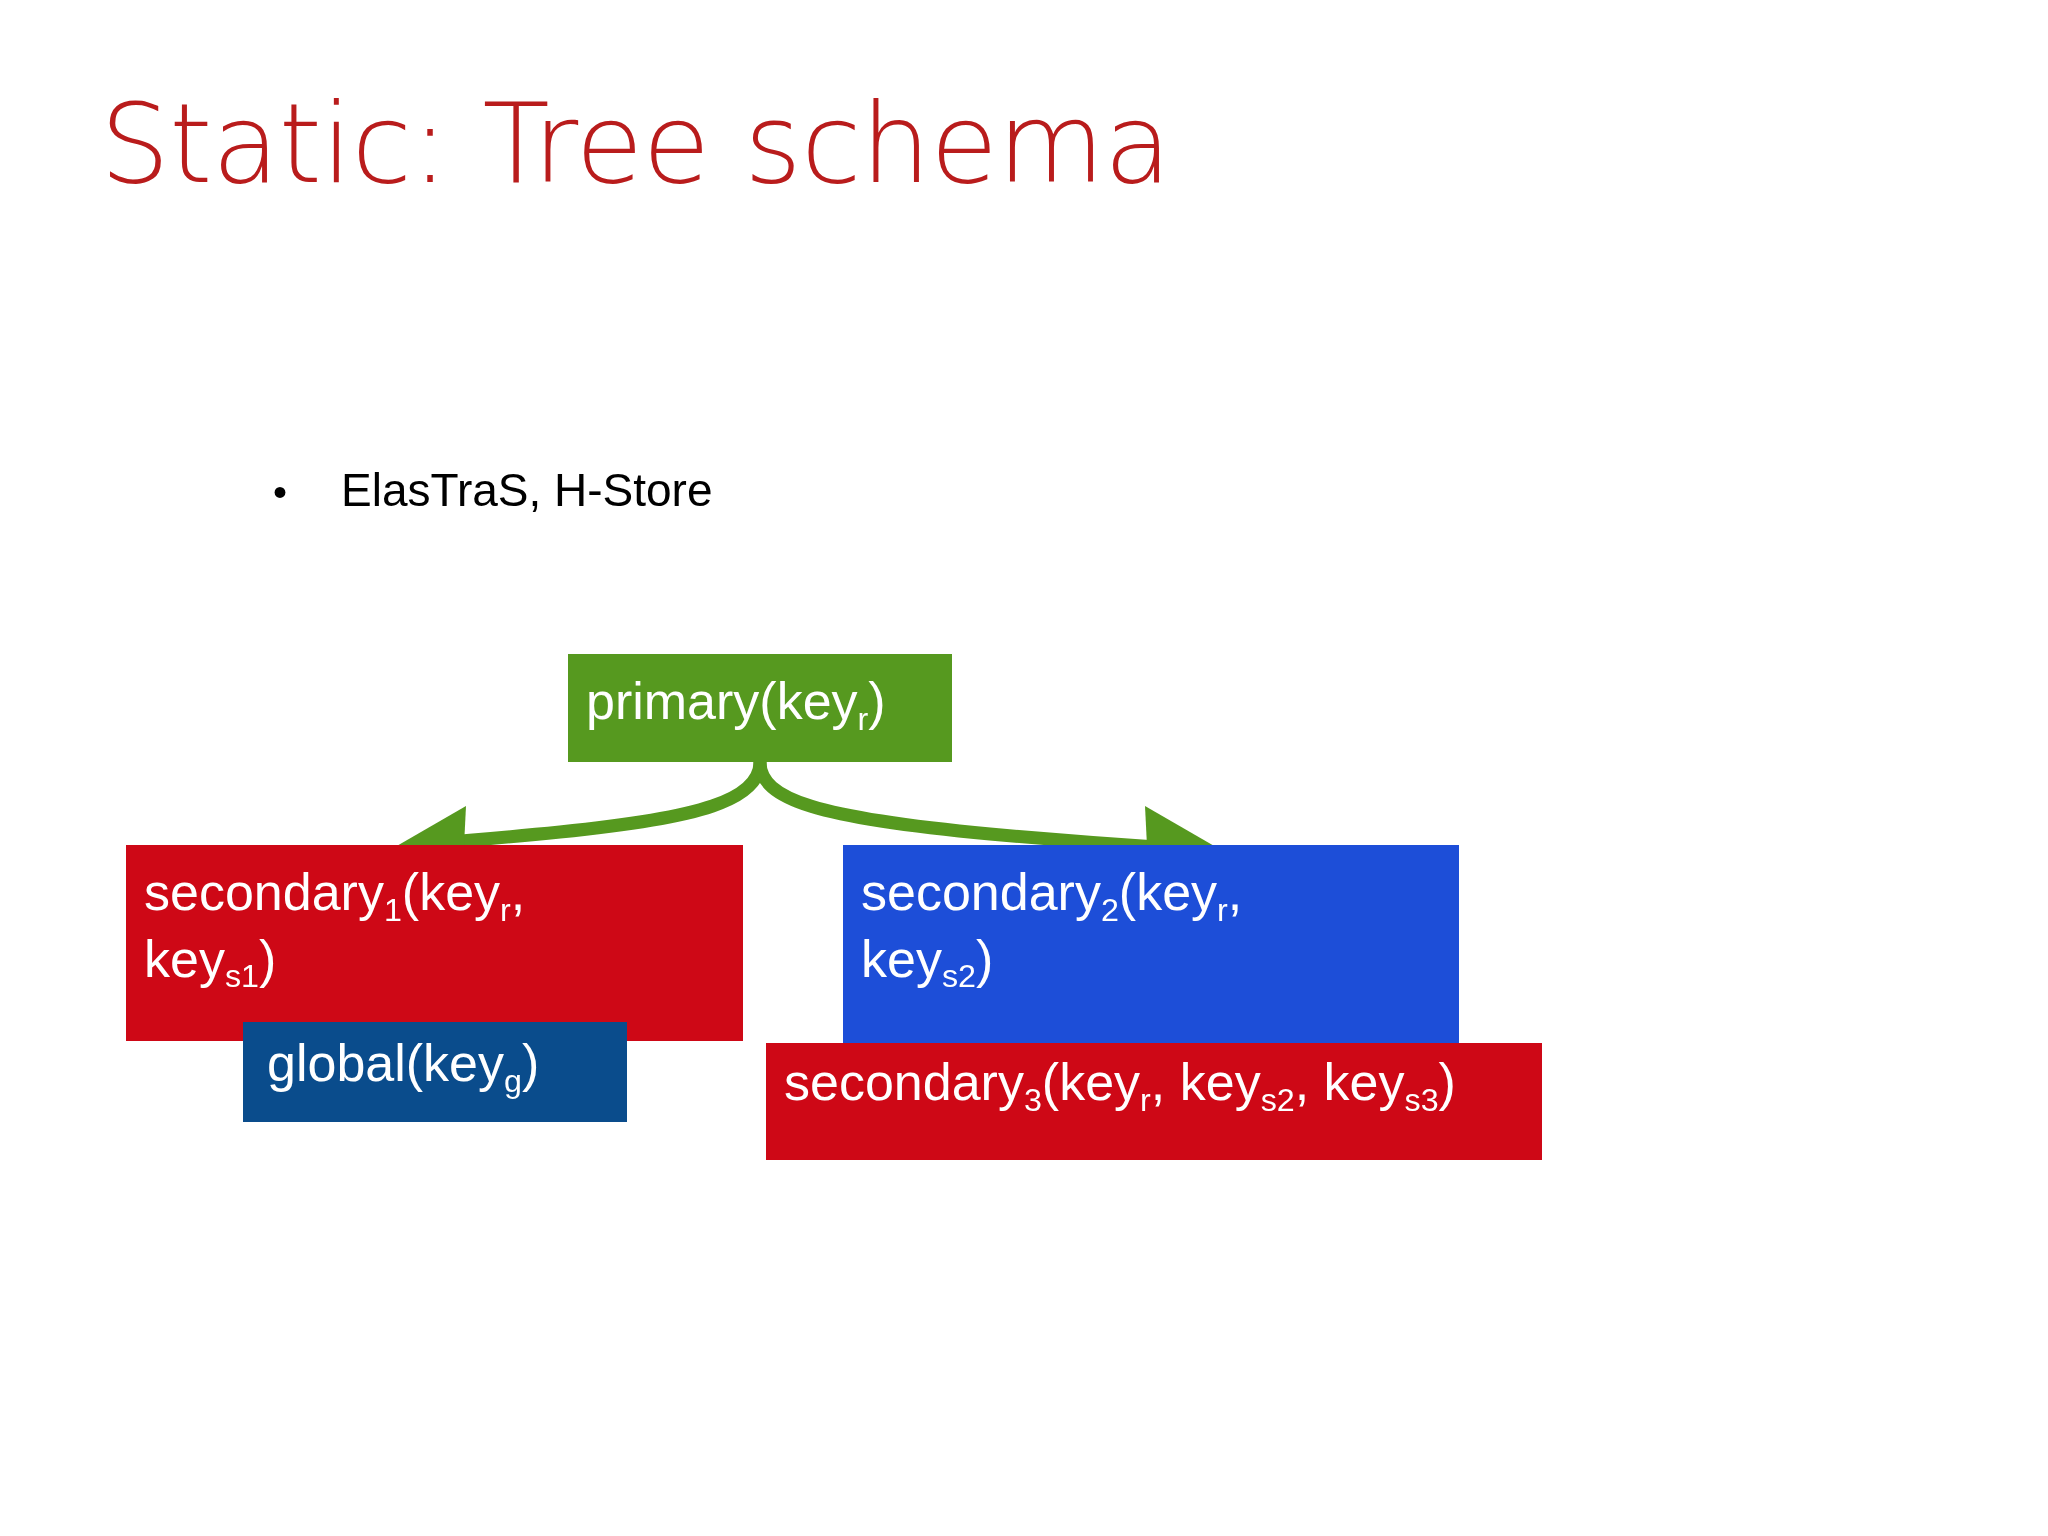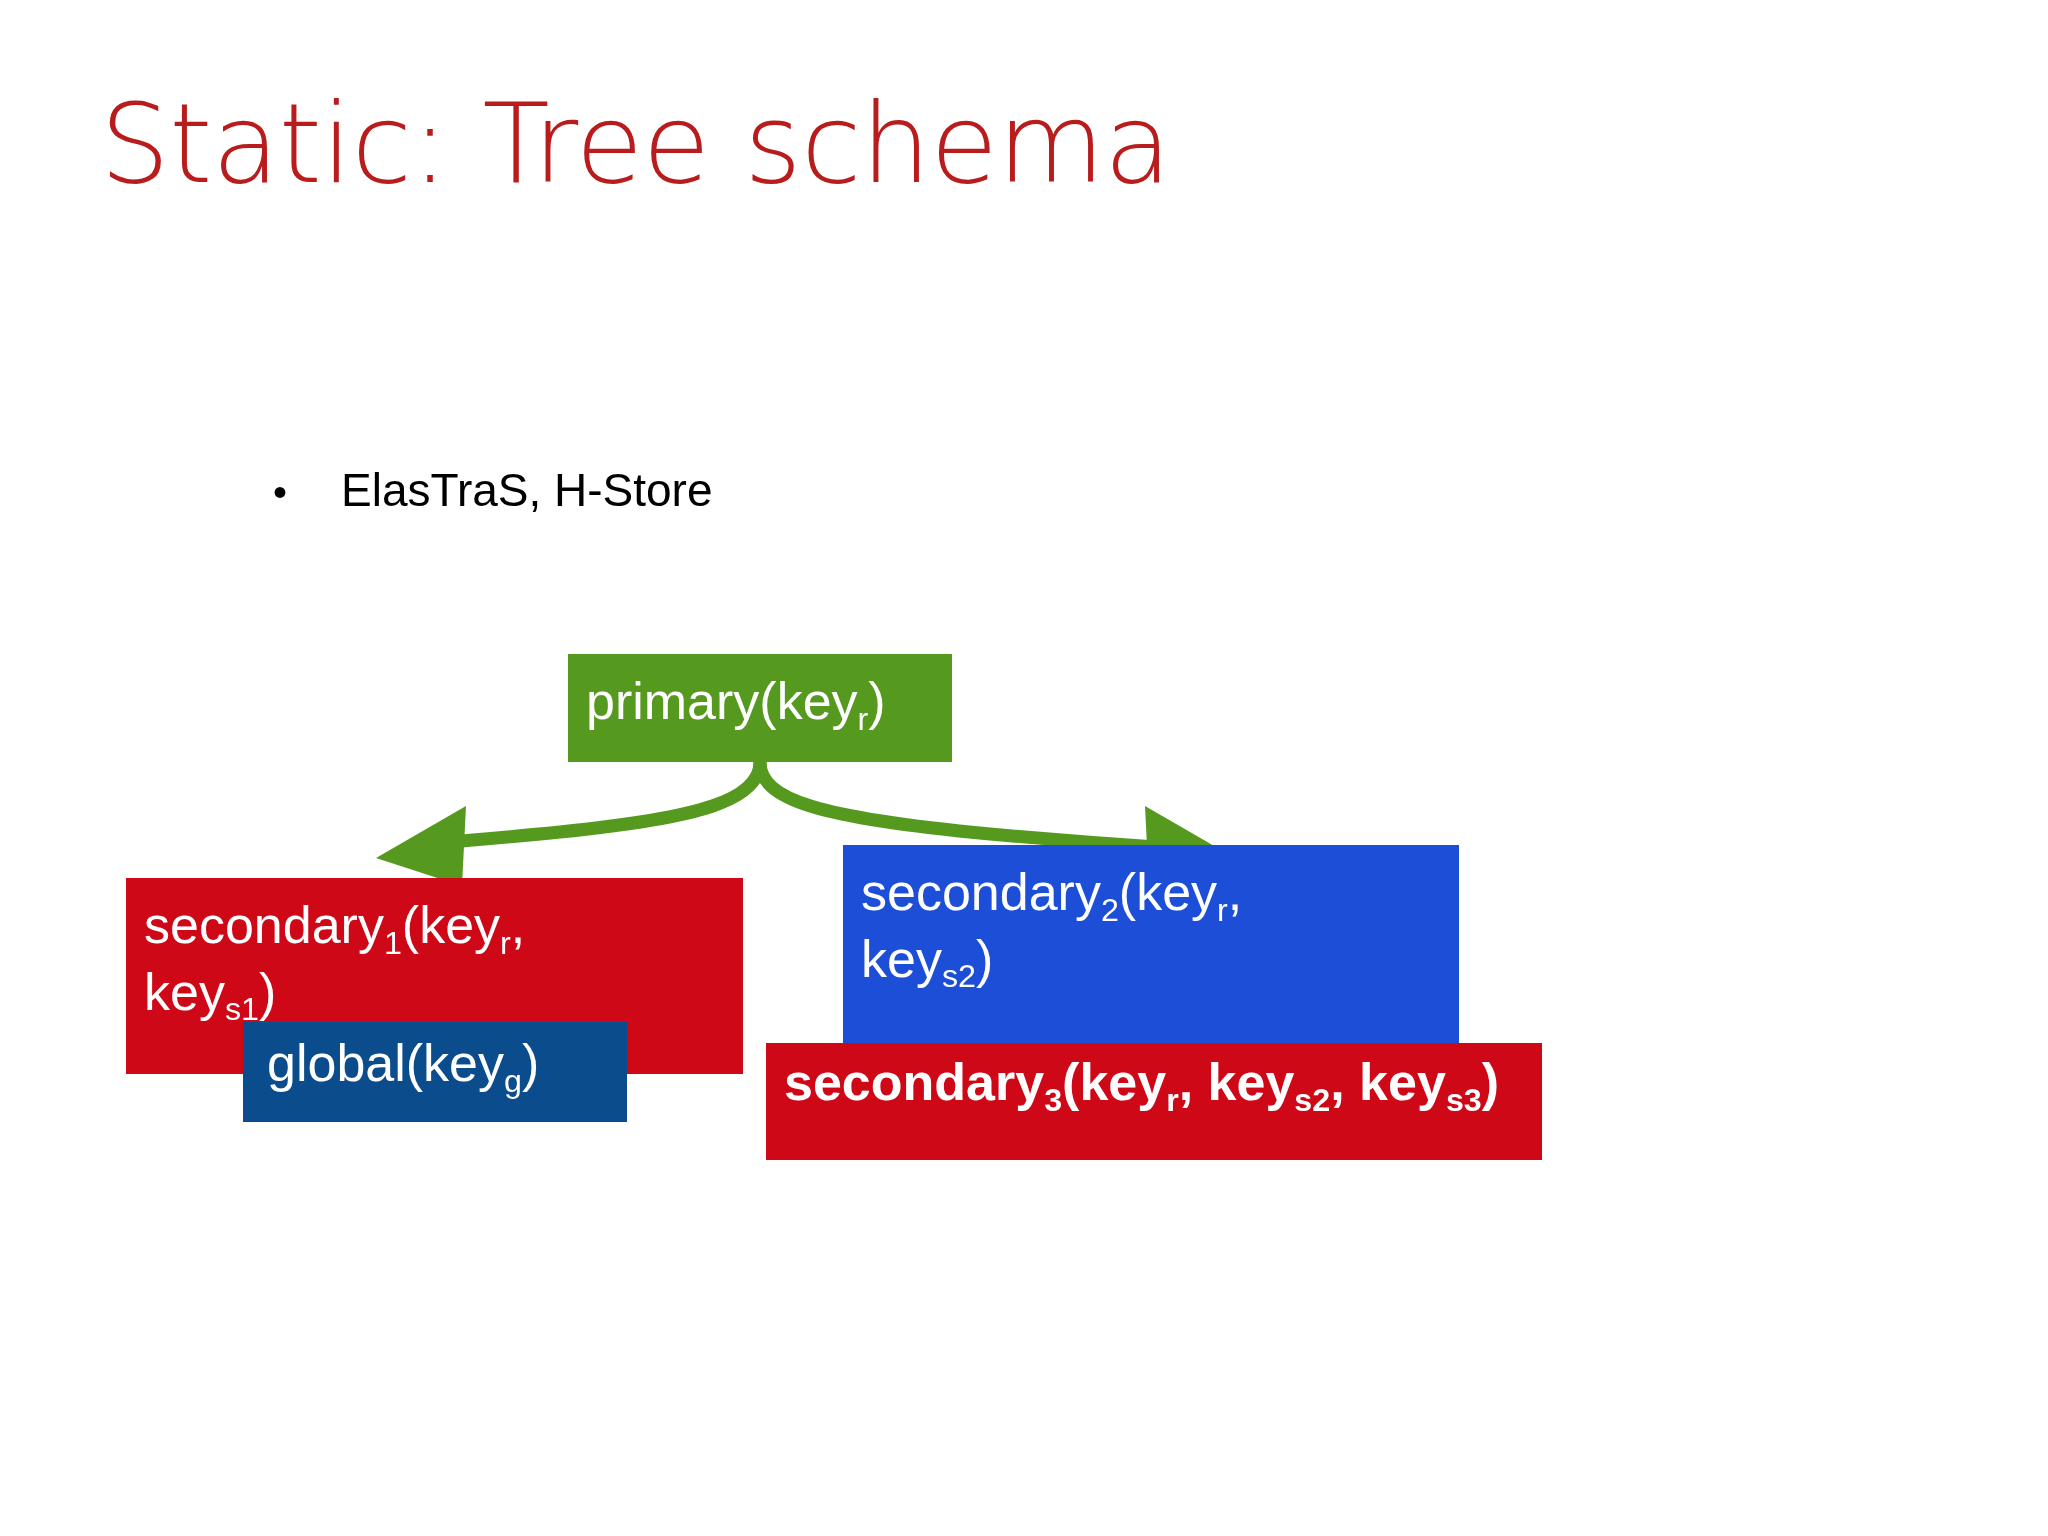--- a/index.html
+++ b/index.html
@@ -101,35 +101,33 @@
     left: 568px;  top: 654px;
     width: 384px; height: 108px;
     background: #56991F;
     z-index: 3;
   }
   .node-secondary-1 {
     left: 126px;  top: 845px;
     width: 617px; height: 196px;
     background: #CE0816;
     z-index: 2;
-    margin-top: 33px;
   }
   .node-secondary-2 {
     left: 843px;  top: 845px;
     width: 616px; height: 198px;
     background: #1d4ed8;
     z-index: 2;
   }
   .node-secondary-3 {
     left: 766px;  top: 1043px;
     width: 776px; height: 117px;
     background: #CE0816;
     z-index: 4;
     padding-top: 6px;
-    font-weight: bold;
   }
   .node-global {
     left: 243px;  top: 1022px;
     width: 384px; height: 100px;
     background: #0A4C8C;
     z-index: 5;
     padding-top: 8px;
     padding-left: 24px;
   }
 

